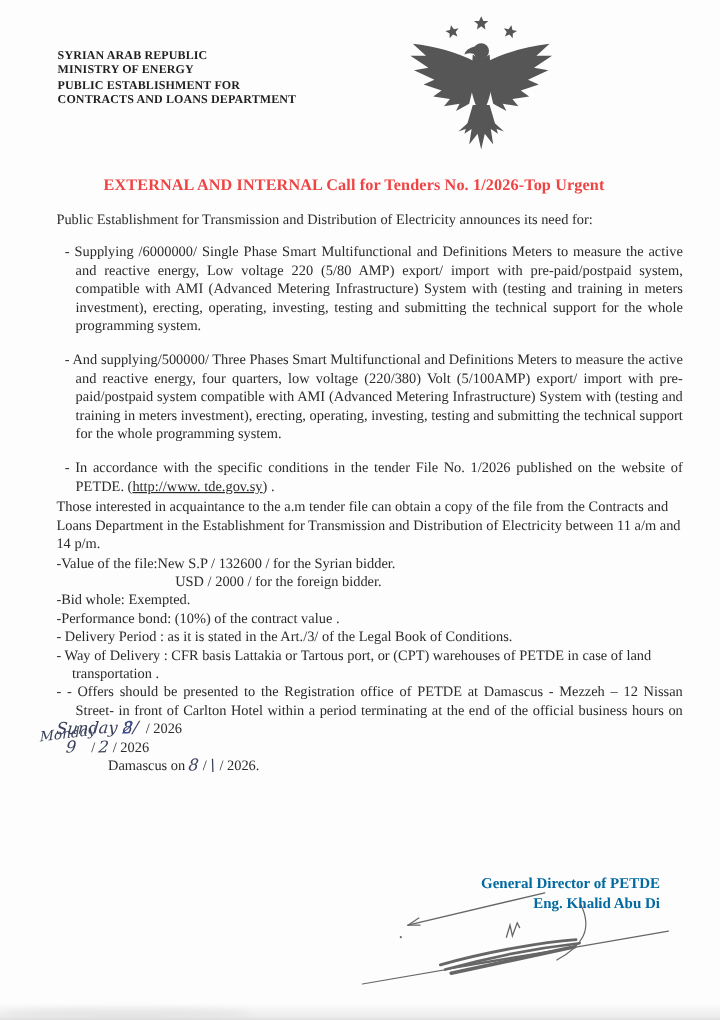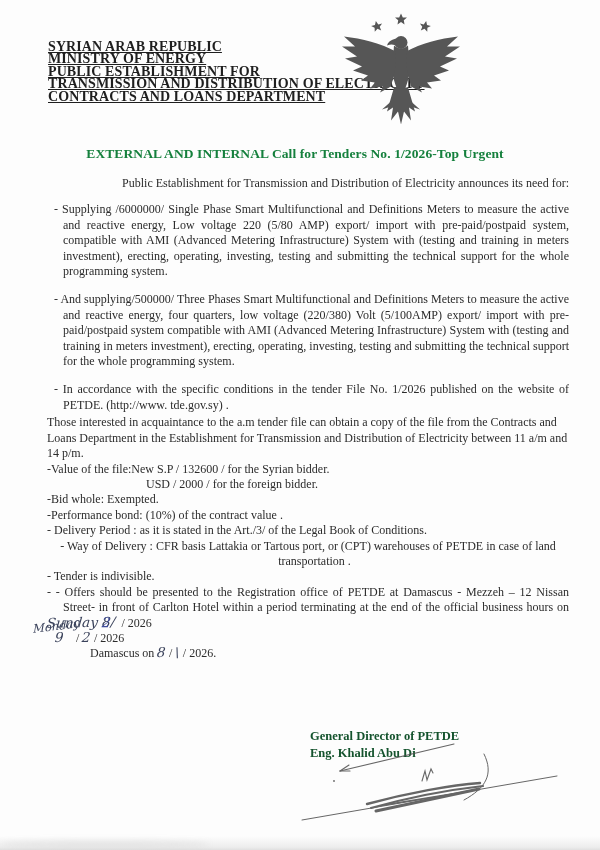--- a/index.html
+++ b/index.html
@@ -12,70 +12,69 @@
     content:""; position:absolute; left:0; right:0; bottom:0; height:14px;
     background:linear-gradient(to bottom, rgba(0,0,0,0) 0%, rgba(90,90,90,0.10) 80%, rgba(70,70,70,0.16) 100%);
     pointer-events:none;
   }
   .smudge {
     position:absolute; left:0; bottom:2px; width:210px; height:8px;
     background:rgba(120,120,120,0.10); filter:blur(3px); border-radius:50%;
   }
   .letterhead {
     position:absolute; left:48px; top:41px;
-    font-weight:bold; font-size:14px; line-height:12.4px;
-    color:#1f1f1f; letter-spacing:0.1px;text-decoration:underline;
+    font-weight:bold; font-size:10px; line-height:12.4px;
+    color:#1f1f1f; letter-spacing:0.1px;
   }
   .emblem { position:absolute; left:336px; top:11px; width:130px; height:126px; }
   .doc-title {
     position:absolute; left:0; right:10px; top:146px; text-align:center;
-    font-weight:bold; font-size:13.5px; color:#15803d; letter-spacing:0.1px;
+    font-weight:bold; font-size:13.5px; color:#ef4444; letter-spacing:0.1px;
   }
   .content {
     position:absolute; left:47px; top:176px; width:522px;
     font-size:12px; line-height:15.4px;
   }
   .content p { margin:0; }
-  .intro { margin-bottom:11px !important;text-align:right; }
+  .intro { margin-bottom:11px !important; }
   .bullet { padding-left:16px; text-indent:-9px; text-align:justify; }
   .b-gap { margin-bottom:13px !important; }
   .b-gap-sm { margin-bottom:2px !important; }
   .indent-usd { padding-left:99px; }
-  .hang { padding-left:13px; text-indent:-13px;text-align:center; }
+  .hang { padding-left:13px; text-indent:-13px; }
   .offers { padding-left:16px; text-indent:-16px; text-align:justify; }
   .damascus { padding-left:43px; }
-  .link { }
+  .link { text-decoration:underline; }
   .hw {
     font-family:"DejaVu Serif", serif; font-style:italic;
     font-size:13.5px; color:#39415a; display:inline-block;
     transform:skewX(-6deg) rotate(-1deg); line-height:10px;
   }
   .hw-blue { color:#3c4a9e; }
   .stack { position:relative; display:inline-block; width:26px; text-indent:0; }
   .stack .above {
     position:absolute; left:-14px; top:-10px; font-size:11.5px;
     transform:rotate(-7deg) skewX(-6deg); white-space:nowrap;
   }
   .stack .below { padding-left:8px; }
   .sig-block {
-    position:absolute; left:310px; top:728px; width:240px; text-align:left;
-    font-weight:bold; font-size:12.5px; line-height:17px; color:#14532d;
+    position:absolute; left:310px; top:728px; width:240px; text-align:right;
+    font-weight:bold; font-size:12.5px; line-height:17px; color:#0369a1;
   }
   .sig-svg { position:absolute; left:272px; top:740px; width:300px; height:105px; pointer-events:none; }
 </style>
 </head>
 <body>
 
 <div class="page">
 
   <div class="letterhead">
     <div>SYRIAN ARAB REPUBLIC</div>
     <div>MINISTRY OF ENERGY</div>
     <div>PUBLIC ESTABLISHMENT FOR</div>
-    <div>TRANSMISSION AND DISTRIBUTION OF ELECTRICITY</div>
     <div>CONTRACTS AND LOANS  DEPARTMENT</div>
   </div>
 
   <svg class="emblem" viewBox="0 0 130 125">
     <g fill="#565656">
       <path d="M0,-5.6 L1.7,-1.8 5.6,-1.8 2.6,0.8 3.3,4.7 0,2.3 -3.3,4.7 -2.6,0.8 -5.6,-1.8 -1.7,-1.8 Z" transform="translate(41,15) rotate(-12)"></path>
       <path d="M0,-6 L1.8,-1.9 6,-1.9 2.8,0.8 3.5,5 0,2.4 -3.5,5 -2.8,0.8 -6,-1.9 -1.8,-1.9 Z" transform="translate(65,8)"></path>
       <path d="M0,-5.6 L1.7,-1.8 5.6,-1.8 2.6,0.8 3.3,4.7 0,2.3 -3.3,4.7 -2.6,0.8 -5.6,-1.8 -1.7,-1.8 Z" transform="translate(89,15) rotate(12)"></path>
       <circle cx="65" cy="31" r="6.5"></circle>
       <path d="M60,27 Q52,29 51,34 Q57,31.5 61,35 Z"></path>
@@ -102,21 +101,20 @@
 
     <p>Those interested in acquaintance to the a.m tender file can obtain a copy of the file from the Contracts and Loans  Department in the Establishment for Transmission and Distribution of Electricity between 11 a/m and 14 p/m.</p>
 
     <p>-Value of the file:New S.P /  132600  / for the Syrian bidder.</p>
     <p class="indent-usd">USD / 2000  / for the foreign bidder.</p>
 
     <p>-Bid whole: Exempted.</p>
     <p>-Performance bond: (10%) of the contract value .</p>
     <p>- Delivery Period : as it is stated in the Art./3/ of the Legal Book of Conditions.</p>
     <p class="hang">- Way of Delivery : CFR basis Lattakia or Tartous port, or (CPT) warehouses of PETDE in case of land transportation .</p>
-    <p>- Tender is indivisible.</p>
 
     <p class="offers"><span>- - Offers should be presented to the Registration office of PETDE at Damascus - Mezzeh – 12 Nissan Street- in front of Carlton Hotel within a period terminating at the end of the official business hours   on </span><span class="hw">Sunday 8/</span> <span class="hw hw-blue">2</span><span> / 2026</span></p>
 
     <p><span class="stack"><span class="above hw">Monday</span><span class="below hw">9</span></span><span> / </span><span class="hw">2</span><span> / 2026</span></p>
 
     <p class="damascus"><span>Damascus on </span><span class="hw">8</span><span> / </span><span class="hw">\</span><span> / 2026.</span></p>
 
   </div>
 
   <div class="sig-block">

